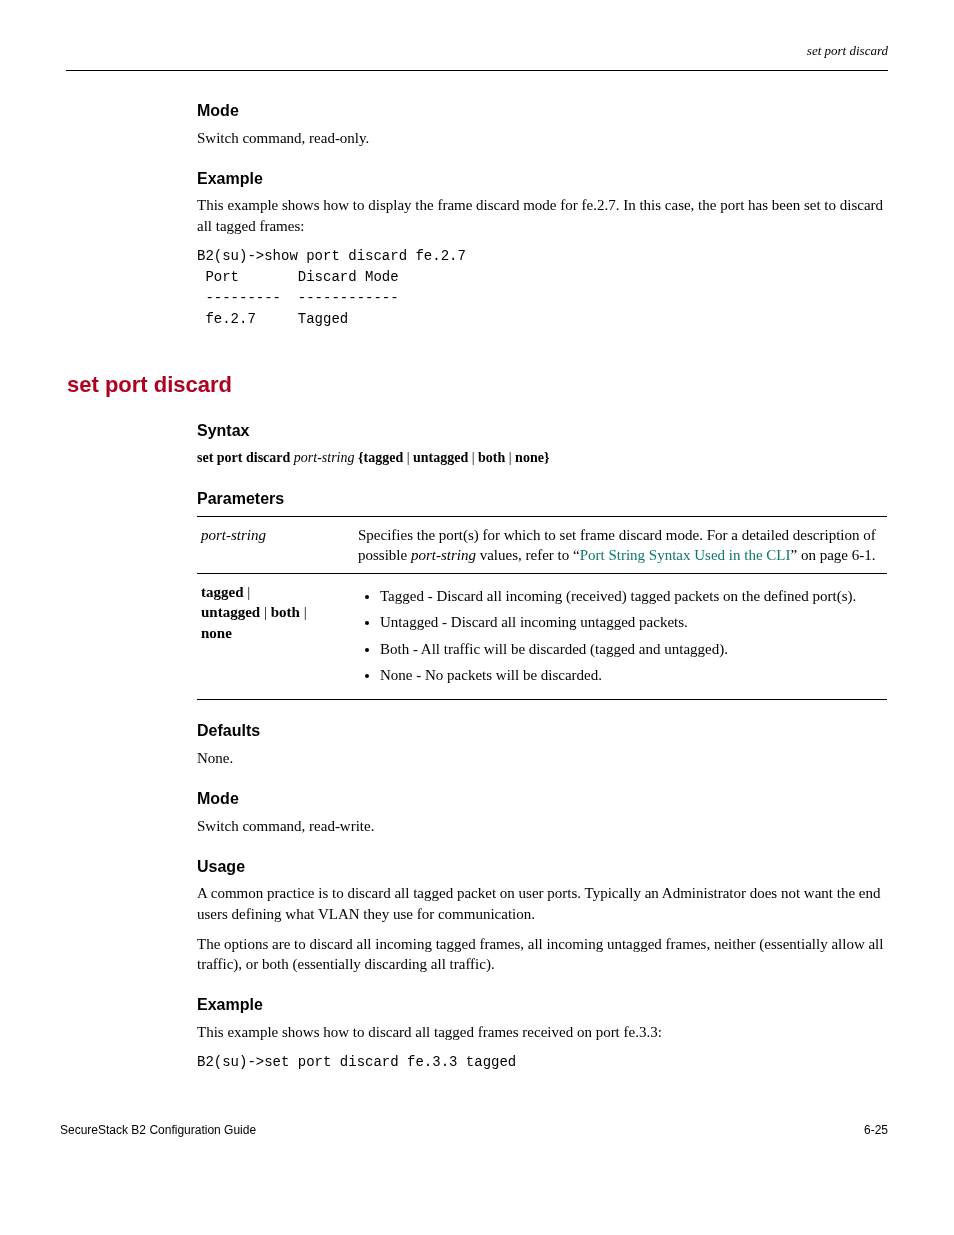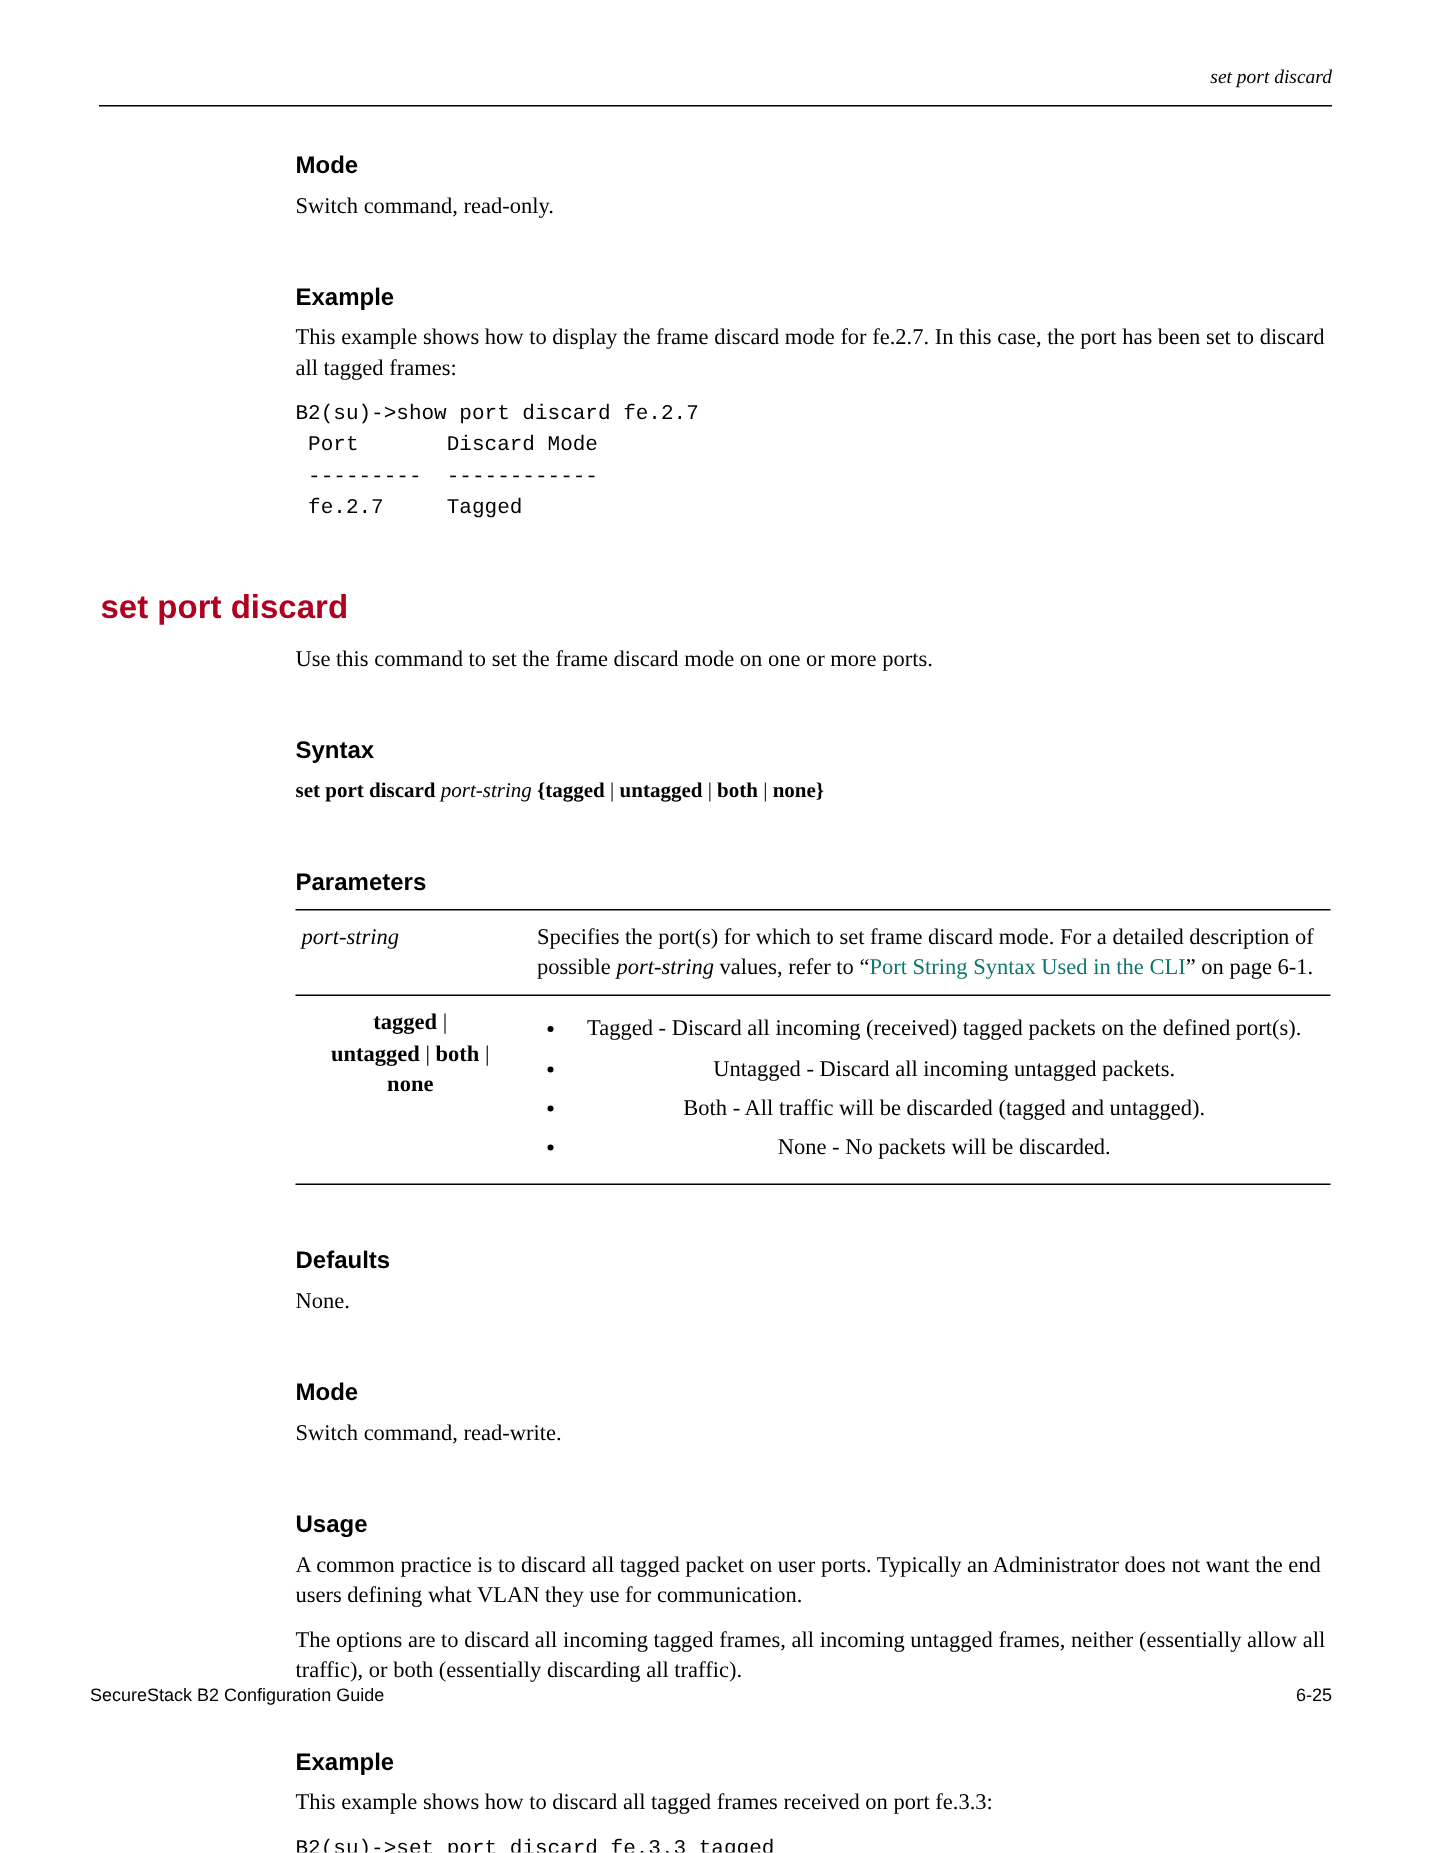--- a/index.html
+++ b/index.html
@@ -38,21 +38,21 @@
     top: 100px;
     left: 197px;
     width: 690px;
     font-size: 15px;
     line-height: 1.35;
   }
   .section-head {
     font-size: 16px;
     font-weight: bold;
     font-family: Arial, Helvetica, sans-serif;
-    margin-top: 40px;
+    margin-top: 20px;
     margin-bottom: 6px;
   }
   .section-head.first { margin-top: 0; }
   .body-p { margin: 0 0 10px 0; }
   .cmd-title {
     font-family: Arial, Helvetica, sans-serif;
     font-size: 22px;
     font-weight: bold;
     color: #b00020;
     margin-top: 40px;
@@ -76,21 +76,21 @@
     width: 100%;
     border-collapse: collapse;
     margin-top: 4px;
     font-size: 15px;
   }
   table.params td {
     vertical-align: top;
     padding: 8px 8px 8px 4px;
   }
   table.params tr.toprow td { border-top: 1.5px solid #000; }
-  table.params tr.sep td { border-top: 0.8px solid #000; text-align: center; }
+  table.params tr.sep td { border-top: 0.8px solid #000; }
   table.params tr:last-child td { border-bottom: 1.5px solid #000; }
   .arg-italic { font-style: italic; }
   .bold { font-weight: bold; }
   .link { color: #0f766e; }
   ul.bullets {
     margin: 4px 0 0 0;
     padding-left: 22px;
   }
   ul.bullets li {
     margin-bottom: 6px;
@@ -120,21 +120,20 @@
     <p class="body-p">Switch command, read-only.</p>
 
     <div class="section-head">Example</div>
     <p class="body-p">This example shows how to display the frame discard mode for fe.2.7. In this case, the port has been set to discard all tagged frames:</p>
     <div class="mono"><span>B2(su)-&gt;show port discard fe.2.7</span>
 <span> Port       Discard Mode</span>
 <span> ---------  ------------</span>
 <span> fe.2.7     Tagged</span></div>
 
     <div class="cmd-title">set port discard</div>
-    <p class="body-p">Use this command to set the frame discard mode on one or more ports.</p>
 
     <div class="section-head">Syntax</div>
     <div class="syntax-line">
       <span class="kw">set port discard</span>
       <span> </span>
       <span class="arg">port-string</span>
       <span> </span>
       <span class="kw">{tagged</span>
       <span> | </span>
       <span class="kw">untagged</span>

